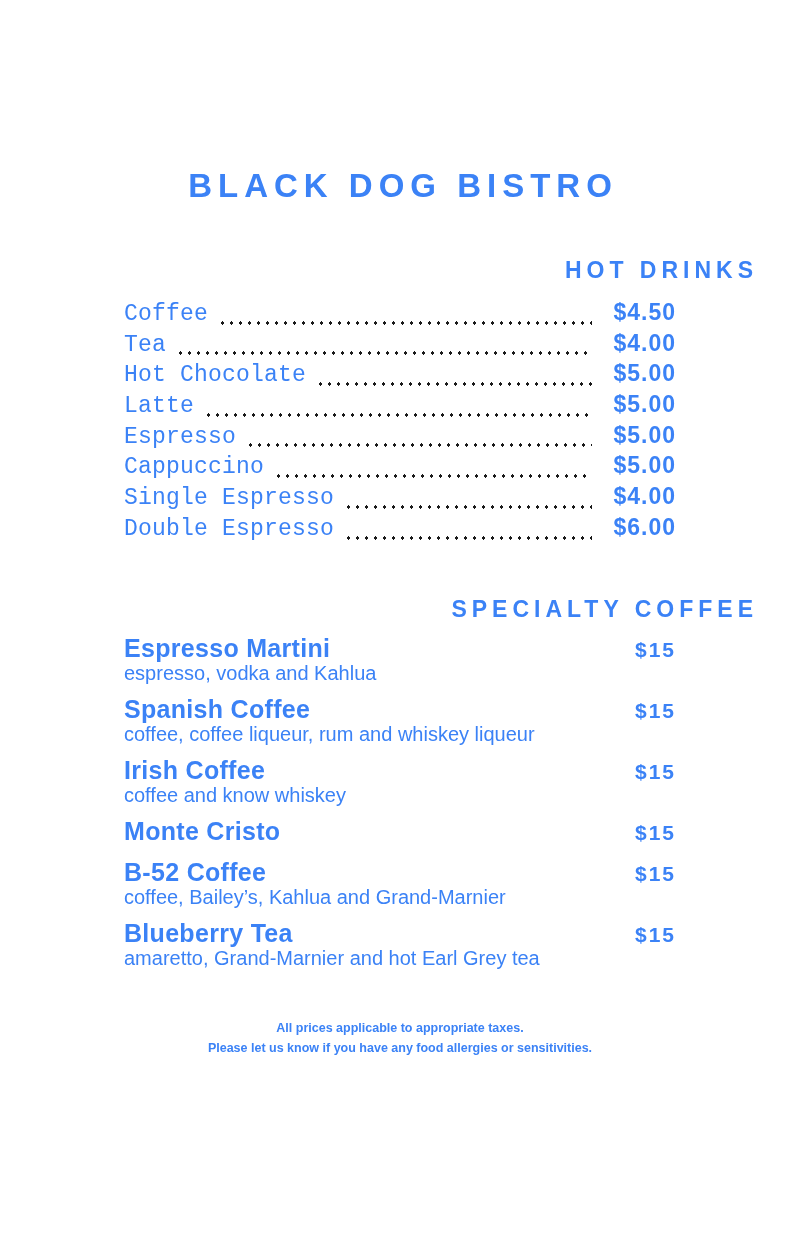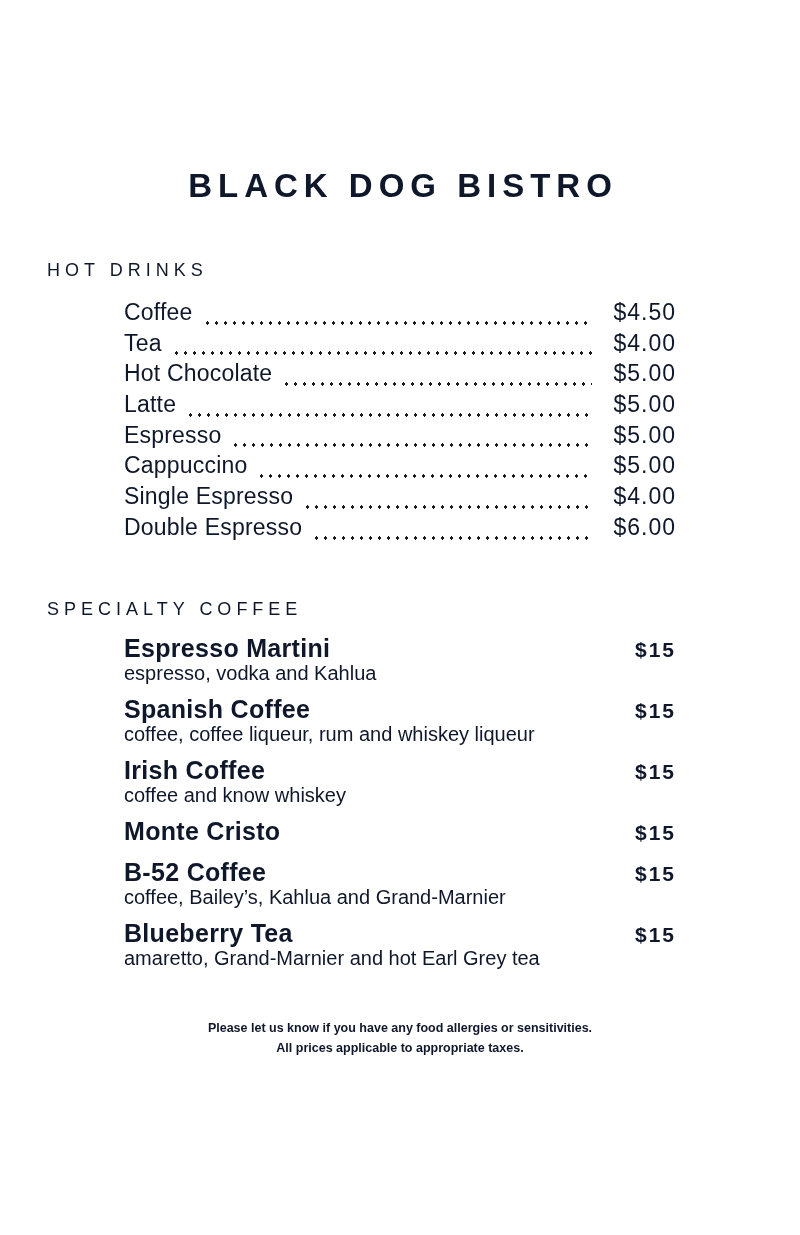--- a/index.html
+++ b/index.html
@@ -3,64 +3,64 @@
 <meta charset="utf-8">
 <style>
   * { margin: 0; padding: 0; box-sizing: border-box; }
   html, body { background: #ffffff; }
   .page {
     position: relative;
     width: 716px;
     height: 1235px;
     margin: 0 auto;
     background: #ffffff;
-    color: #0f172a;
+    color: #3b82f6;
     font-family: "Liberation Sans", sans-serif;
     overflow: hidden;
   }
   .menu-title {
     padding-top: 166px;
     text-align: center;
     font-size: 33px;
     font-weight: bold;
     letter-spacing: 6px;
     line-height: 40px;
     text-indent: 6px; 
   }
   .section-heading {
-    text-align: left;
-    font-size: 18px;
-    font-weight: normal;
+    text-align: right;
+    font-size: 23px;
+    font-weight: bold;
     letter-spacing: 5px;
     line-height: 28px;
     text-indent: 5px;
   }
   .hot-heading { margin-top: 50px; }
   .specialty-heading { margin-top: 50px; }
 
   .priced-list { margin: 15px 82px 0 82px; }
   .priced-row {
     display: flex;
     align-items: baseline;
     height: 30.7px;
     font-size: 23px;
   }
-  .priced-row .item-name { white-space: nowrap; letter-spacing: 0.2px; }
+  .priced-row .item-name { white-space: nowrap; letter-spacing: 0.2px; font-family: Liberation Mono, monospace; }
   .priced-row .dot-leader {
     flex: 1;
     align-self: flex-end;
     height: 4px;
     margin: 0 8px 5px 10px;
     background-image: radial-gradient(circle, #1a1a1a 1.5px, transparent 1.8px);
     background-size: 9px 4px;
     background-repeat: repeat-x;
     background-position: left center;
   }
   .priced-row .item-price {
-    font-weight: normal;
+    font-weight: bold;
     white-space: nowrap;
     letter-spacing: 1px;
     margin-left: 13px;
   }
 
   .specialty-list { margin: 10px 82px 0 82px; }
   .specialty-item { margin-bottom: 11px; }
   .specialty-head {
     display: flex;
     justify-content: space-between;
@@ -182,17 +182,17 @@
     <div class="specialty-item">
       <div class="specialty-head">
         <span class="specialty-name">Blueberry Tea</span>
         <span class="specialty-price">$15</span>
       </div>
       <div class="specialty-desc">amaretto, Grand-Marnier and hot Earl Grey tea</div>
     </div>
   </div>
 
   <div class="footer-note">
+    <div>All prices applicable to appropriate taxes.</div>
     <div>Please let us know if you have any food allergies or sensitivities.</div>
-    <div>All prices applicable to appropriate taxes.</div>
   </div>
 
 </div>
 
 </body></html>

